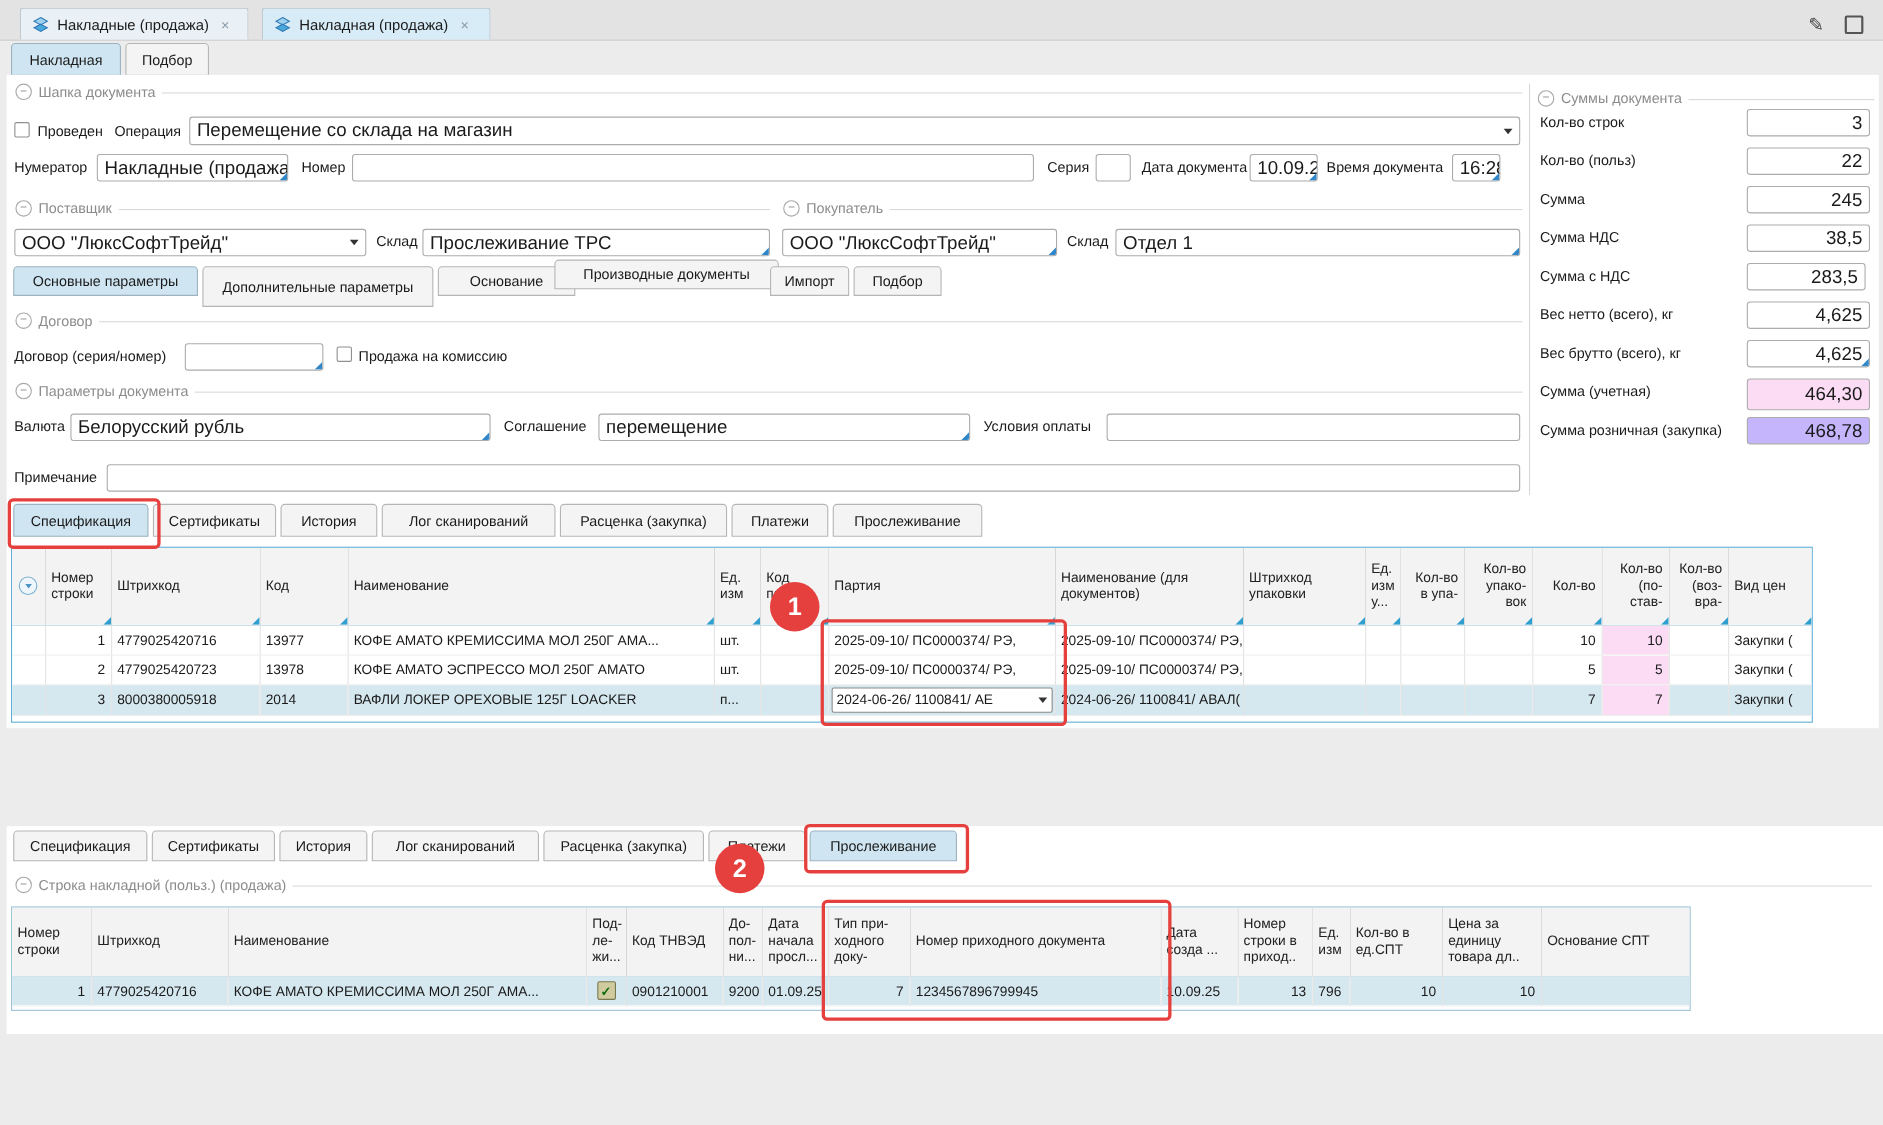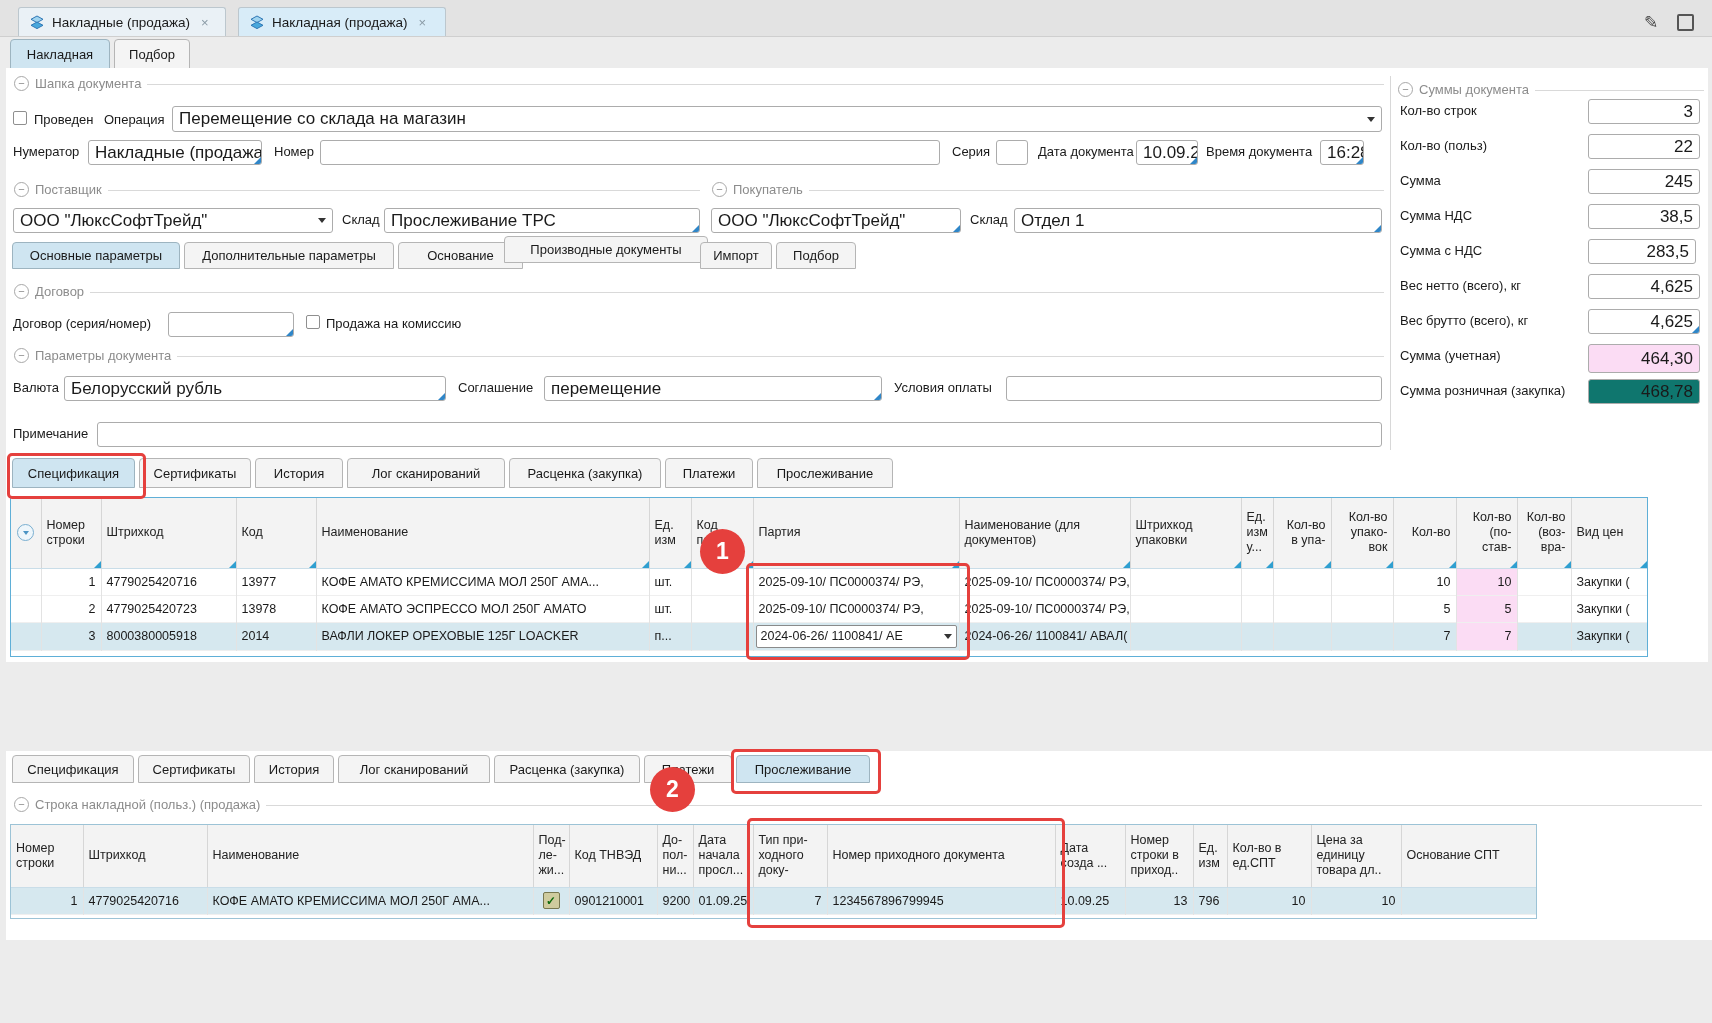--- a/index.html
+++ b/index.html
@@ -49,21 +49,21 @@
         display:flex;align-items:center;justify-content:center;margin:0 auto}
   .selc::after{content:"";border-left:3.5px solid transparent;border-right:3.5px solid transparent;border-top:4.5px solid #4b94c4}
   .cellcombo{display:flex;align-items:center;border:1px solid #8a8a8a;background:#fff;height:21px;
         padding:0 4px;border-radius:2px}
   .cbk{width:15px;height:15px;background:#cfcb9e;border:1px solid #77774f;display:inline-flex;align-items:center;
         justify-content:center;color:#0e6b0e;font-weight:bold;font-size:12px;border-radius:2px;vertical-align:middle}
   .badge{position:absolute;width:45px;height:45px;background:#e5403d;color:#fff;border-radius:50%;
         display:flex;align-items:center;justify-content:center;font-size:23px;font-weight:bold;z-index:30}
   .rbox{position:absolute;border:3px solid #e5403d;border-radius:5px;z-index:25;pointer-events:none}
   .inp.pinkbg{background:#fbdcf4}
-  .inp.yellowbg{background:#0f766e}
+  .inp.yellowbg{background:#c4b5fd}
   .icon-svg{flex:none;display:flex}
 </style>
 </head>
 <body>
 
 <div class="topbar"></div>
 
 <div class="wtab" style="left:18px;width:208px">
   <span class="icon-svg">
     <svg width="16" height="15" viewBox="0 0 16 15">
@@ -156,21 +156,21 @@
     <span>ООО "ЛюксСофтТрейд"</span>
   </div>
 <span class="lbl" style="left:970px;top:212px">Склад</span>
 <div class="inp corner" style="left:1014px;top:208px;width:368px;height:25px">
     <span>Отдел 1</span>
   </div>
 
 <div class="tab active" style="left:12px;top:242px;width:168px;height:27px">
     <span>Основные параметры</span>
   </div>
-<div class="tab" style="left:184px;top:242px;width:210px;height:27px">
+<div class="tab" style="left:184px;top:242px;width:210px;height:37px">
     <span>Дополнительные параметры</span>
   </div>
 <div class="tab" style="left:398px;top:242px;width:125px;height:27px">
     <span>Основание</span>
   </div>
 <div class="tab" style="left:504px;top:236px;width:204px;height:27px">
     <span>Производные документы</span>
   </div>
 <div class="tab" style="left:700px;top:242px;width:72px;height:27px">
     <span>Импорт</span>

